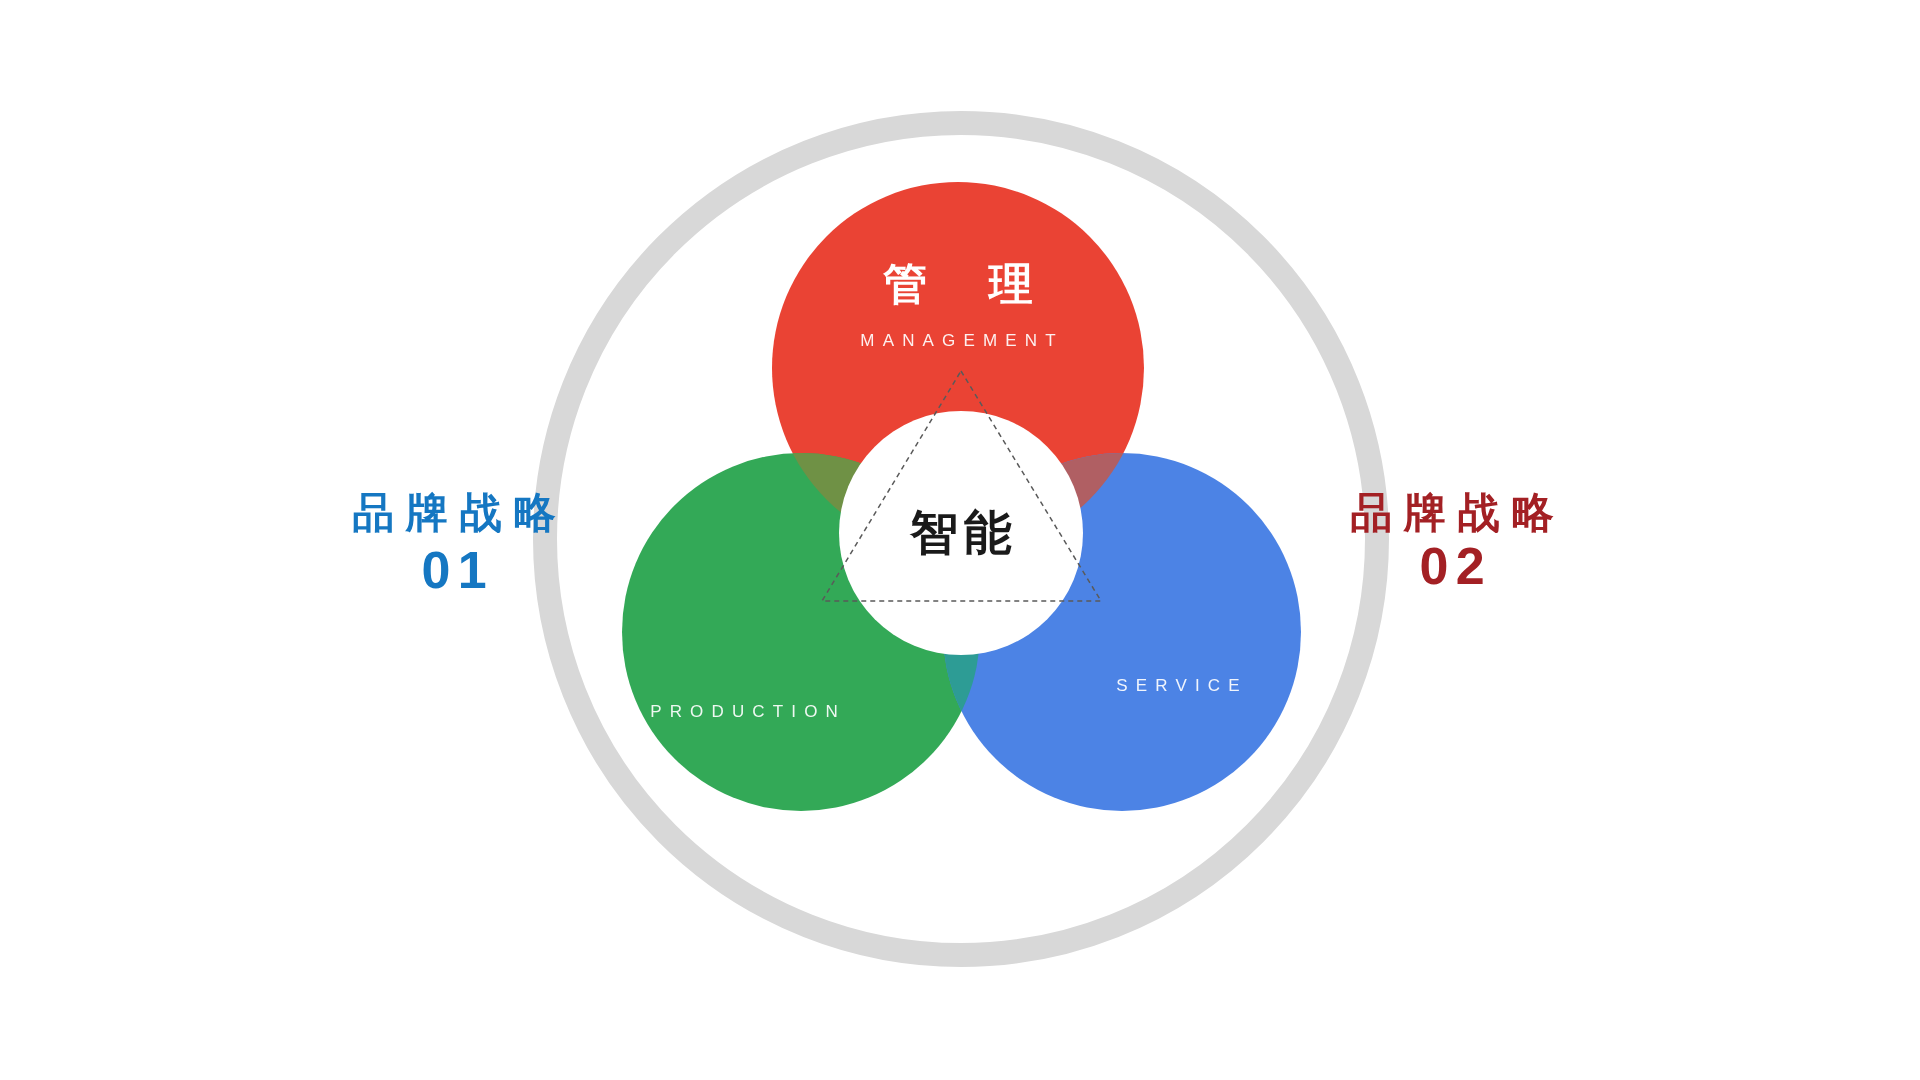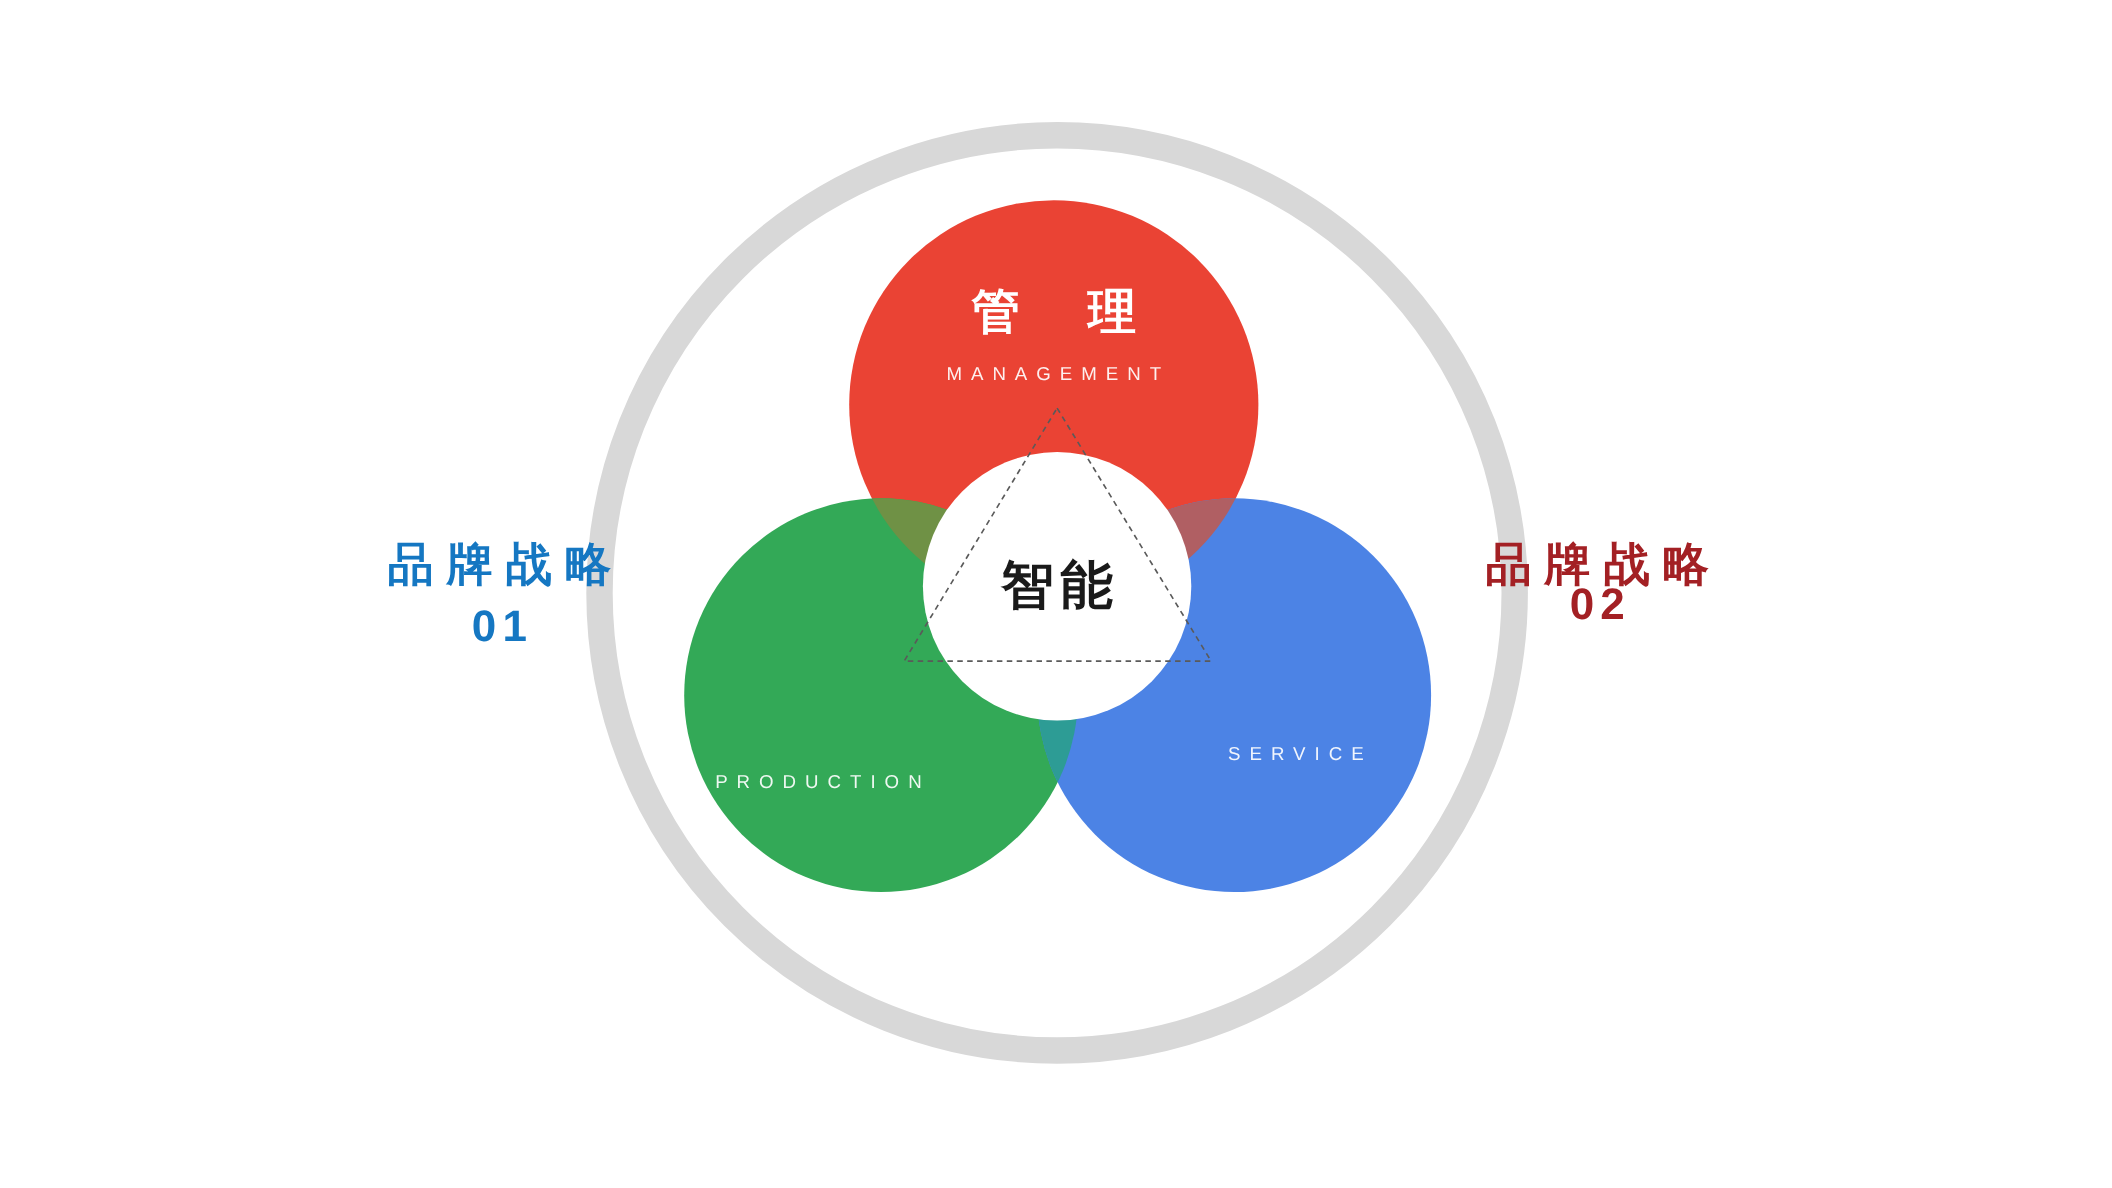--- a/index.html
+++ b/index.html
@@ -50,21 +50,21 @@
     letter-spacing: 0.12em;
     padding-left: 0.12em;
   }
   .callout-zh {
     font-size: 42px;
     font-weight: 700;
     letter-spacing: 0.28em;
     padding-left: 0.28em;
   }
   .callout-num {
-    font-size: 40px;
+    font-size: 52px;
     font-weight: 700;
     letter-spacing: 0.14em;
     padding-left: 0.14em;
   }
 </style>
 </head>
 <body>
 
 <div class="stage">
 
@@ -99,15 +99,15 @@
   <div class="label en-small" style="left:744px; top:711px;">PRODUCTION</div>
 
   <div class="label en-small" style="left:1178px; top:685px;">SERVICE</div>
 
   <div class="label center-zh" style="left:961px; top:533px;">智能</div>
 
   <div class="label callout-zh" style="left: 454px; top: 513px; color: rgb(21, 119, 194);">品牌战略</div>
   <div class="label callout-num" style="left: 454px; top: 570px; color: rgb(21, 119, 194);">01</div>
 
   <div class="label callout-zh" style="left: 1452px; top: 513px; color: rgb(163, 32, 36);">品牌战略</div>
-  <div class="label callout-num" style="left: 1452px; top: 550px; color: rgb(163, 32, 36);">02</div>
+  <div class="label callout-num" style="left: 1452px; top: 566px; color: rgb(163, 32, 36);">02</div>
 
 </div>
 
 </body></html>

